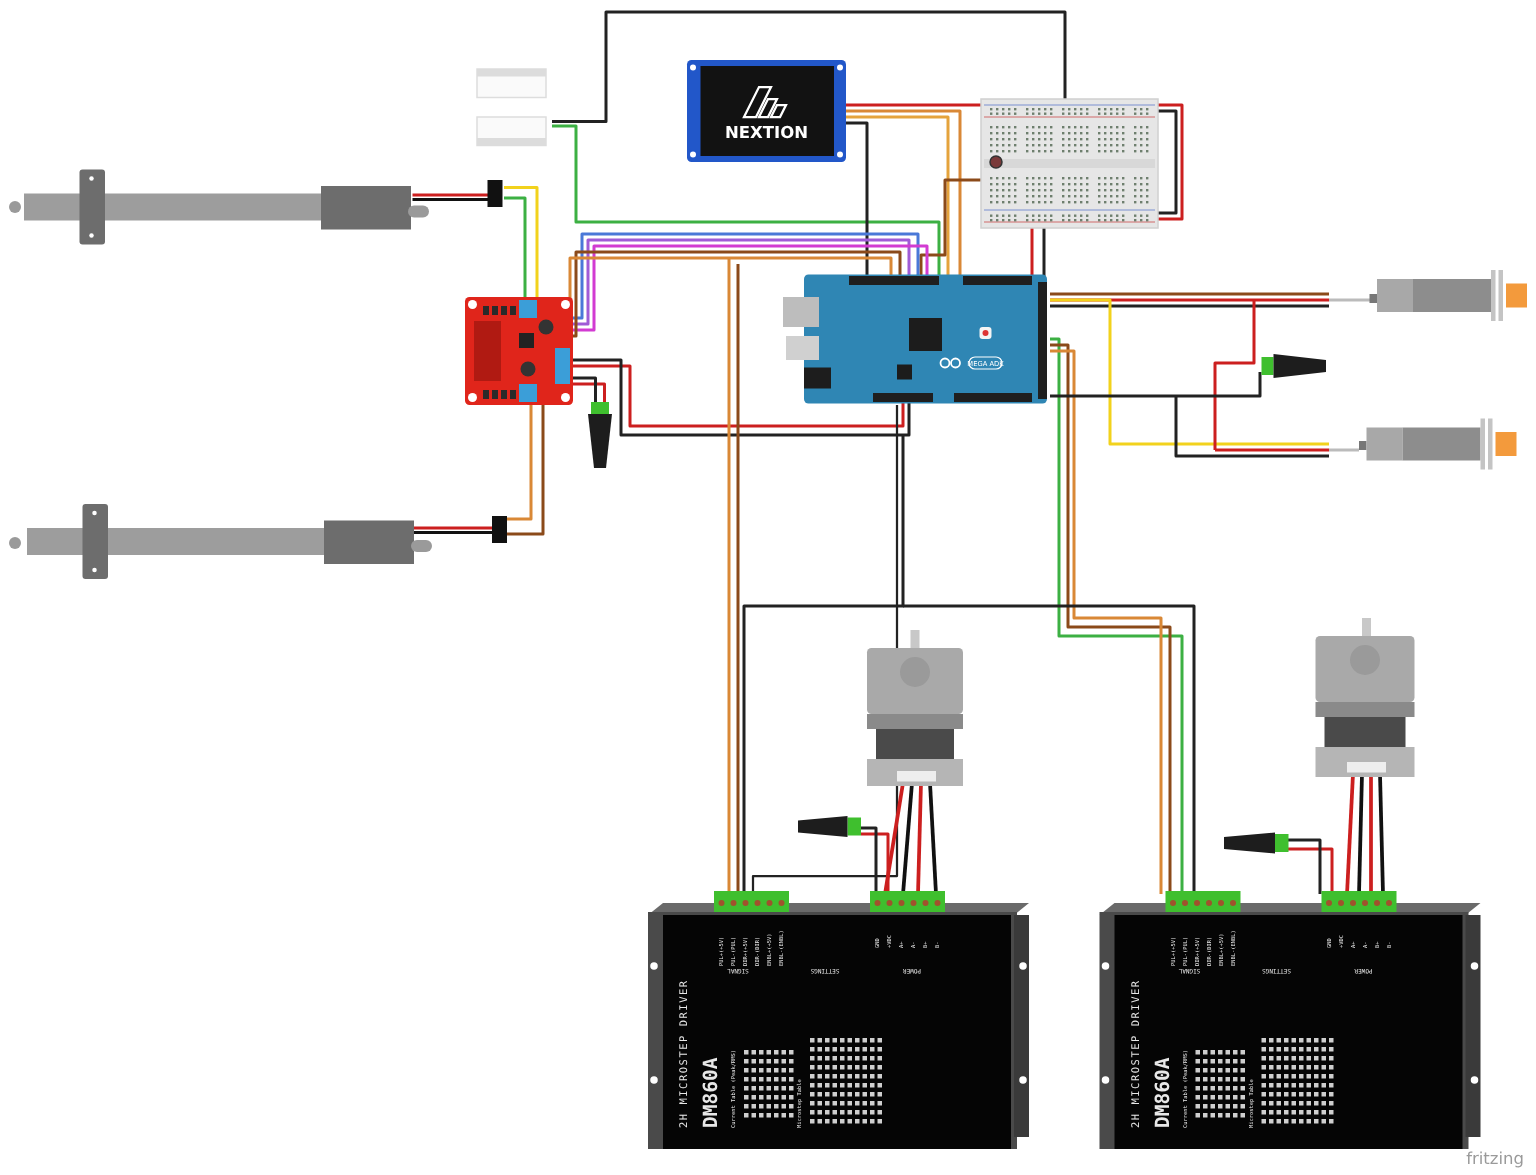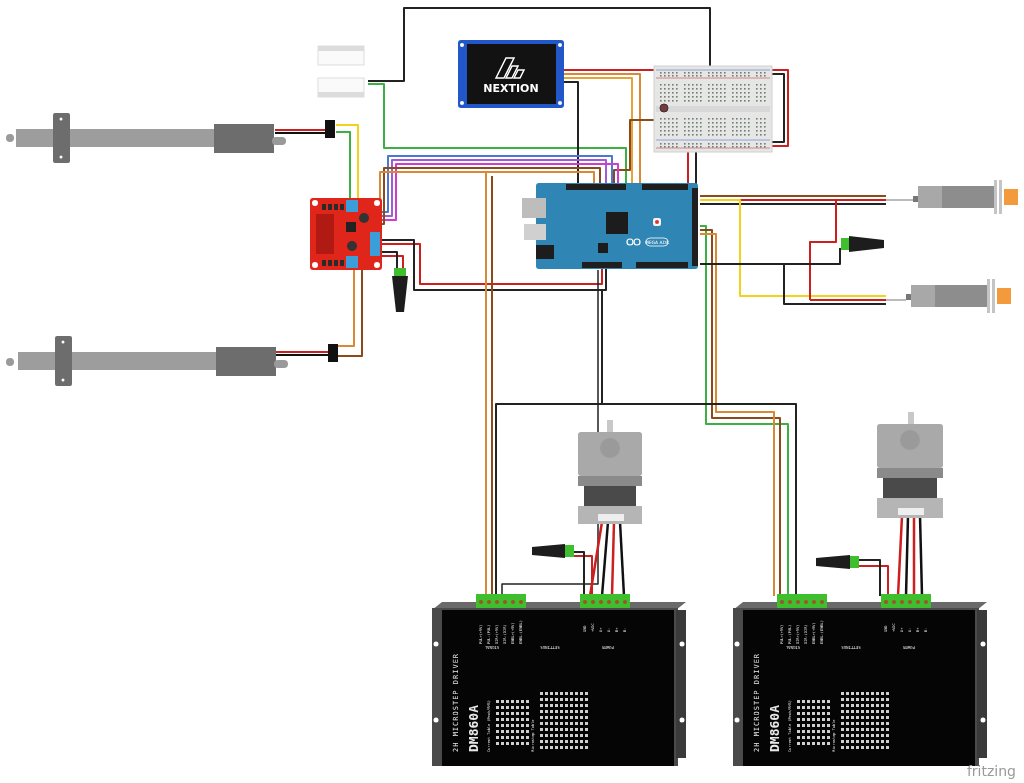--- a/index.html
+++ b/index.html
@@ -1,19 +1,19 @@
 <!DOCTYPE html>
 <html><head>
 <meta charset="utf-8">
 <style>
   html, body { margin:0; padding:0; background:#ffffff; }
   body { width:1024px; height:783px; position:relative; overflow:hidden; font-family:"DejaVu Sans", sans-serif; }
   #canvas { position:absolute; left:0; top:0; }
   .drv-text { font-family:"DejaVu Sans Mono", monospace; fill:#e8e8e8; }
-  .watermark { position:absolute; right:8px; bottom:4px; font-size:14px; color:#9a9a9a; font-family:"DejaVu Sans", sans-serif; }
+  .watermark { position:absolute; right:8px; bottom:4px; font-size:11px; color:#9a9a9a; font-family:"DejaVu Sans", sans-serif; }
 </style>
 </head>
 <body>
 
 <svg id="canvas" width="1024" height="783" viewBox="0 0 1024 783">
 
   <g fill="none" stroke-linejoin="round">
 
     <polyline points="368,81 404,81 404,8 710,8 710,72" stroke="#222" stroke-width="2"></polyline>
 

